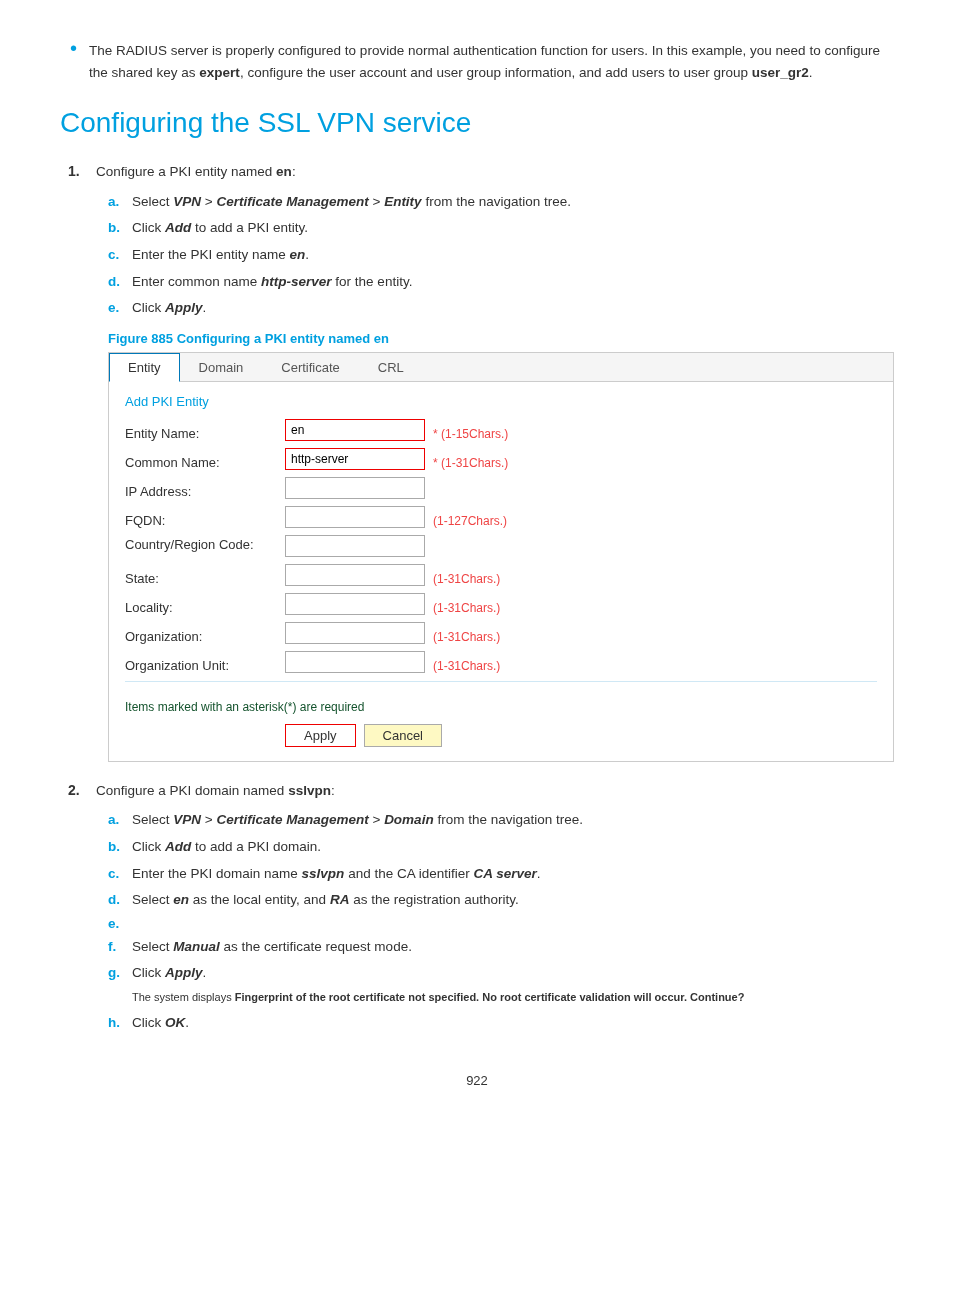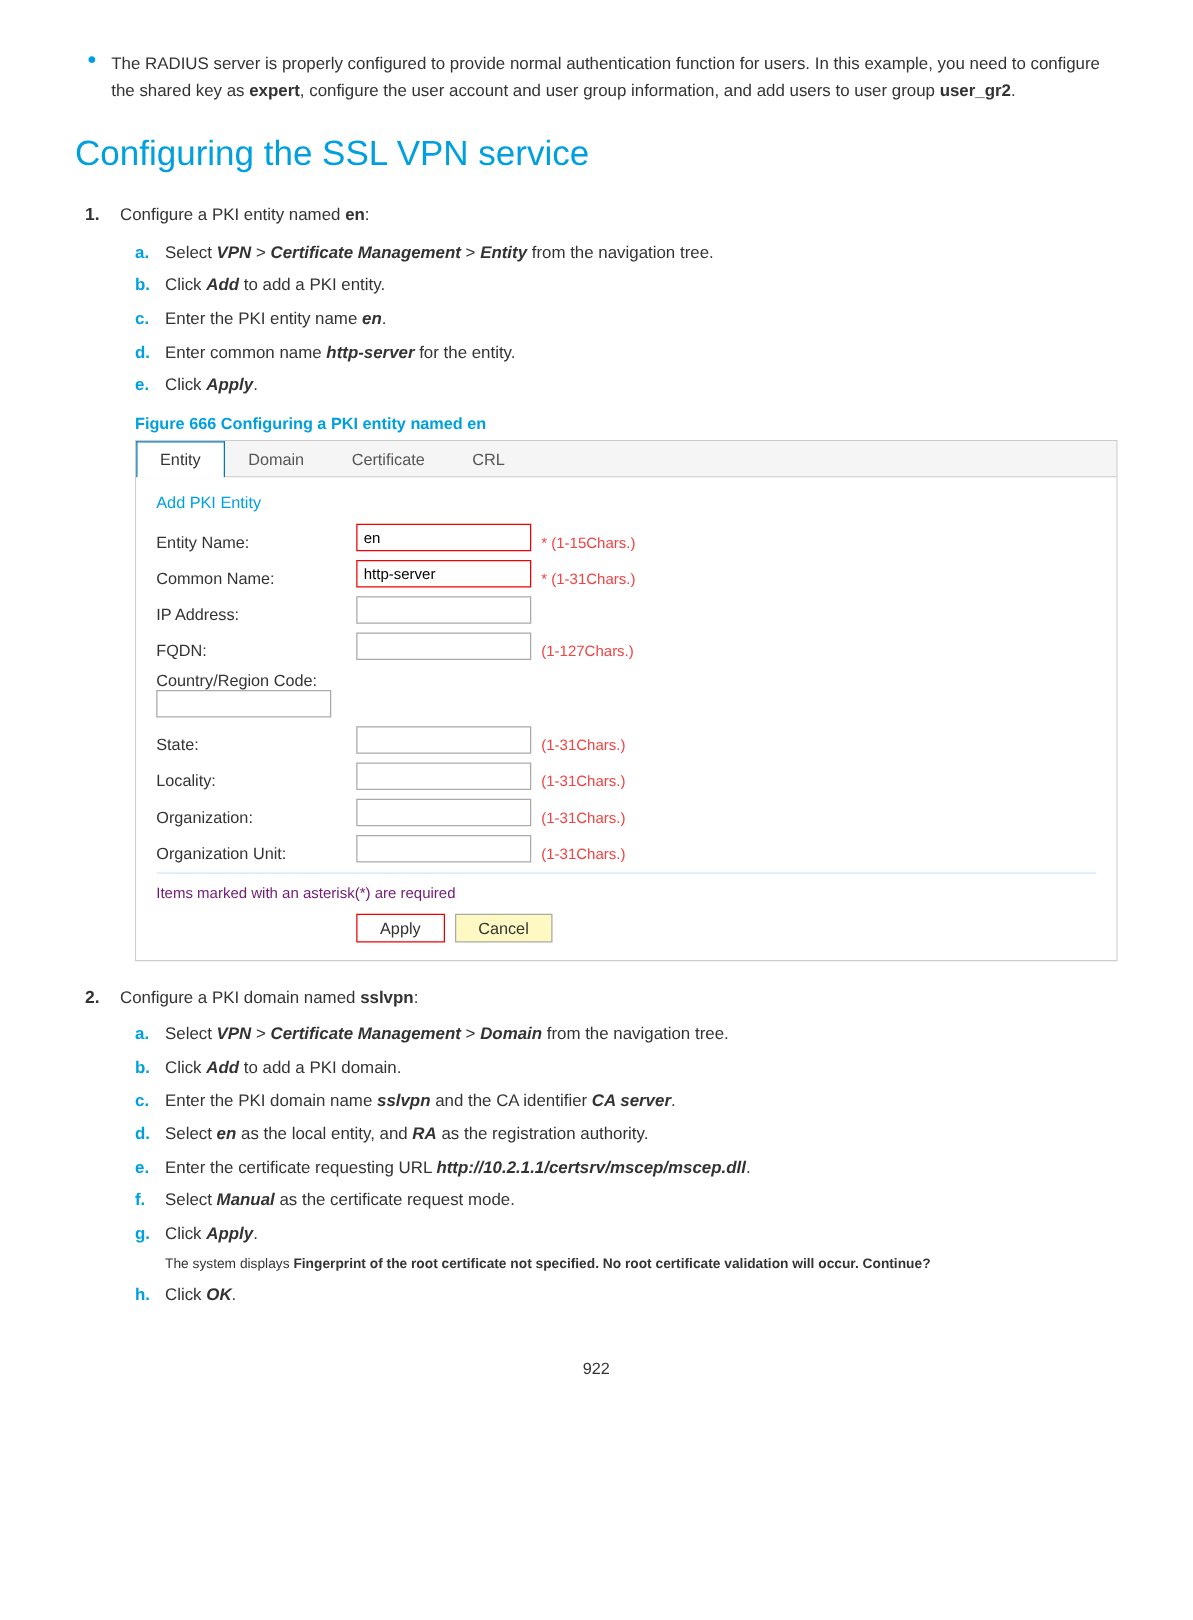--- a/index.html
+++ b/index.html
@@ -165,23 +165,23 @@
       margin-left: 8px;
     }
     .form-hint-block {
       font-size: 12px;
       color: #555;
       margin-left: 8px;
       max-width: 280px;
     }
     .form-note {
       font-size: 12px;
-      color: #701a75;
+      color: #14532d;
       margin-top: 8px;
-      padding-top: 8px;
+      padding-top: 18px;
       border-top: 1px solid #d0e8f5;
     }
     .form-buttons {
       display: flex;
       gap: 8px;
       margin-top: 10px;
       padding-left: 160px;
     }
     .btn-apply {
       background: #fff;
@@ -260,21 +260,21 @@
       <div class="sub-step">
         <span class="sub-label">d.</span>
         <span class="sub-text">Enter common name <b>http-server</b> for the entity.</span>
       </div>
       <div class="sub-step">
         <span class="sub-label">e.</span>
         <span class="sub-text">Click <b>Apply</b>.</span>
       </div>
     </div>
 
-    <div class="figure-caption">Figure 666 Configuring a PKI entity named en</div>
+    <div class="figure-caption">Figure 885 Configuring a PKI entity named en</div>
 
     <div class="figure-box">
 
       <div class="tab-bar">
         <div class="tab active">Entity</div>
         <div class="tab">Domain</div>
         <div class="tab">Certificate</div>
         <div class="tab">CRL</div>
       </div>
 
@@ -298,21 +298,21 @@
           <input class="form-input" type="text" value="" style="">
           <span class="form-hint"></span>
         </div>
 
         <div class="form-row">
           <span class="form-label">FQDN:</span>
           <input class="form-input" type="text" value="" style="">
           <span class="form-hint">(1-127Chars.)</span>
         </div>
 
-        <div class="form-row" style="align-items: flex-start; flex-direction: column;">
+        <div class="form-row" style="align-items: flex-start;">
           <span class="form-label" style="margin-top:2px;">Country/Region Code:</span>
           <div>
             <input class="form-input" type="text" value="" style="">
           </div>
         </div>
 
         <div class="form-row">
           <span class="form-label">State:</span>
           <input class="form-input" type="text" value="" style="">
           <span class="form-hint">(1-31Chars.)</span>
@@ -366,21 +366,20 @@
       <div class="sub-step">
         <span class="sub-label">c.</span>
         <span class="sub-text">Enter the PKI domain name <b>sslvpn</b> and the CA identifier <b>CA server</b>.</span>
       </div>
       <div class="sub-step">
         <span class="sub-label">d.</span>
         <span class="sub-text">Select <b>en</b> as the local entity, and <b>RA</b> as the registration authority.</span>
       </div>
       <div class="sub-step">
         <span class="sub-label">e.</span>
-        <span class="sub-text">Enter the certificate requesting URL <b>http://10.2.1.1/certsrv/mscep/mscep.dll</b>.</span>
       </div>
       <div class="sub-step">
         <span class="sub-label">f.</span>
         <span class="sub-text">Select <b>Manual</b> as the certificate request mode.</span>
       </div>
       <div class="sub-step">
         <span class="sub-label">g.</span>
         <span class="sub-text">Click <b>Apply</b>.</span>
       </div>
 

